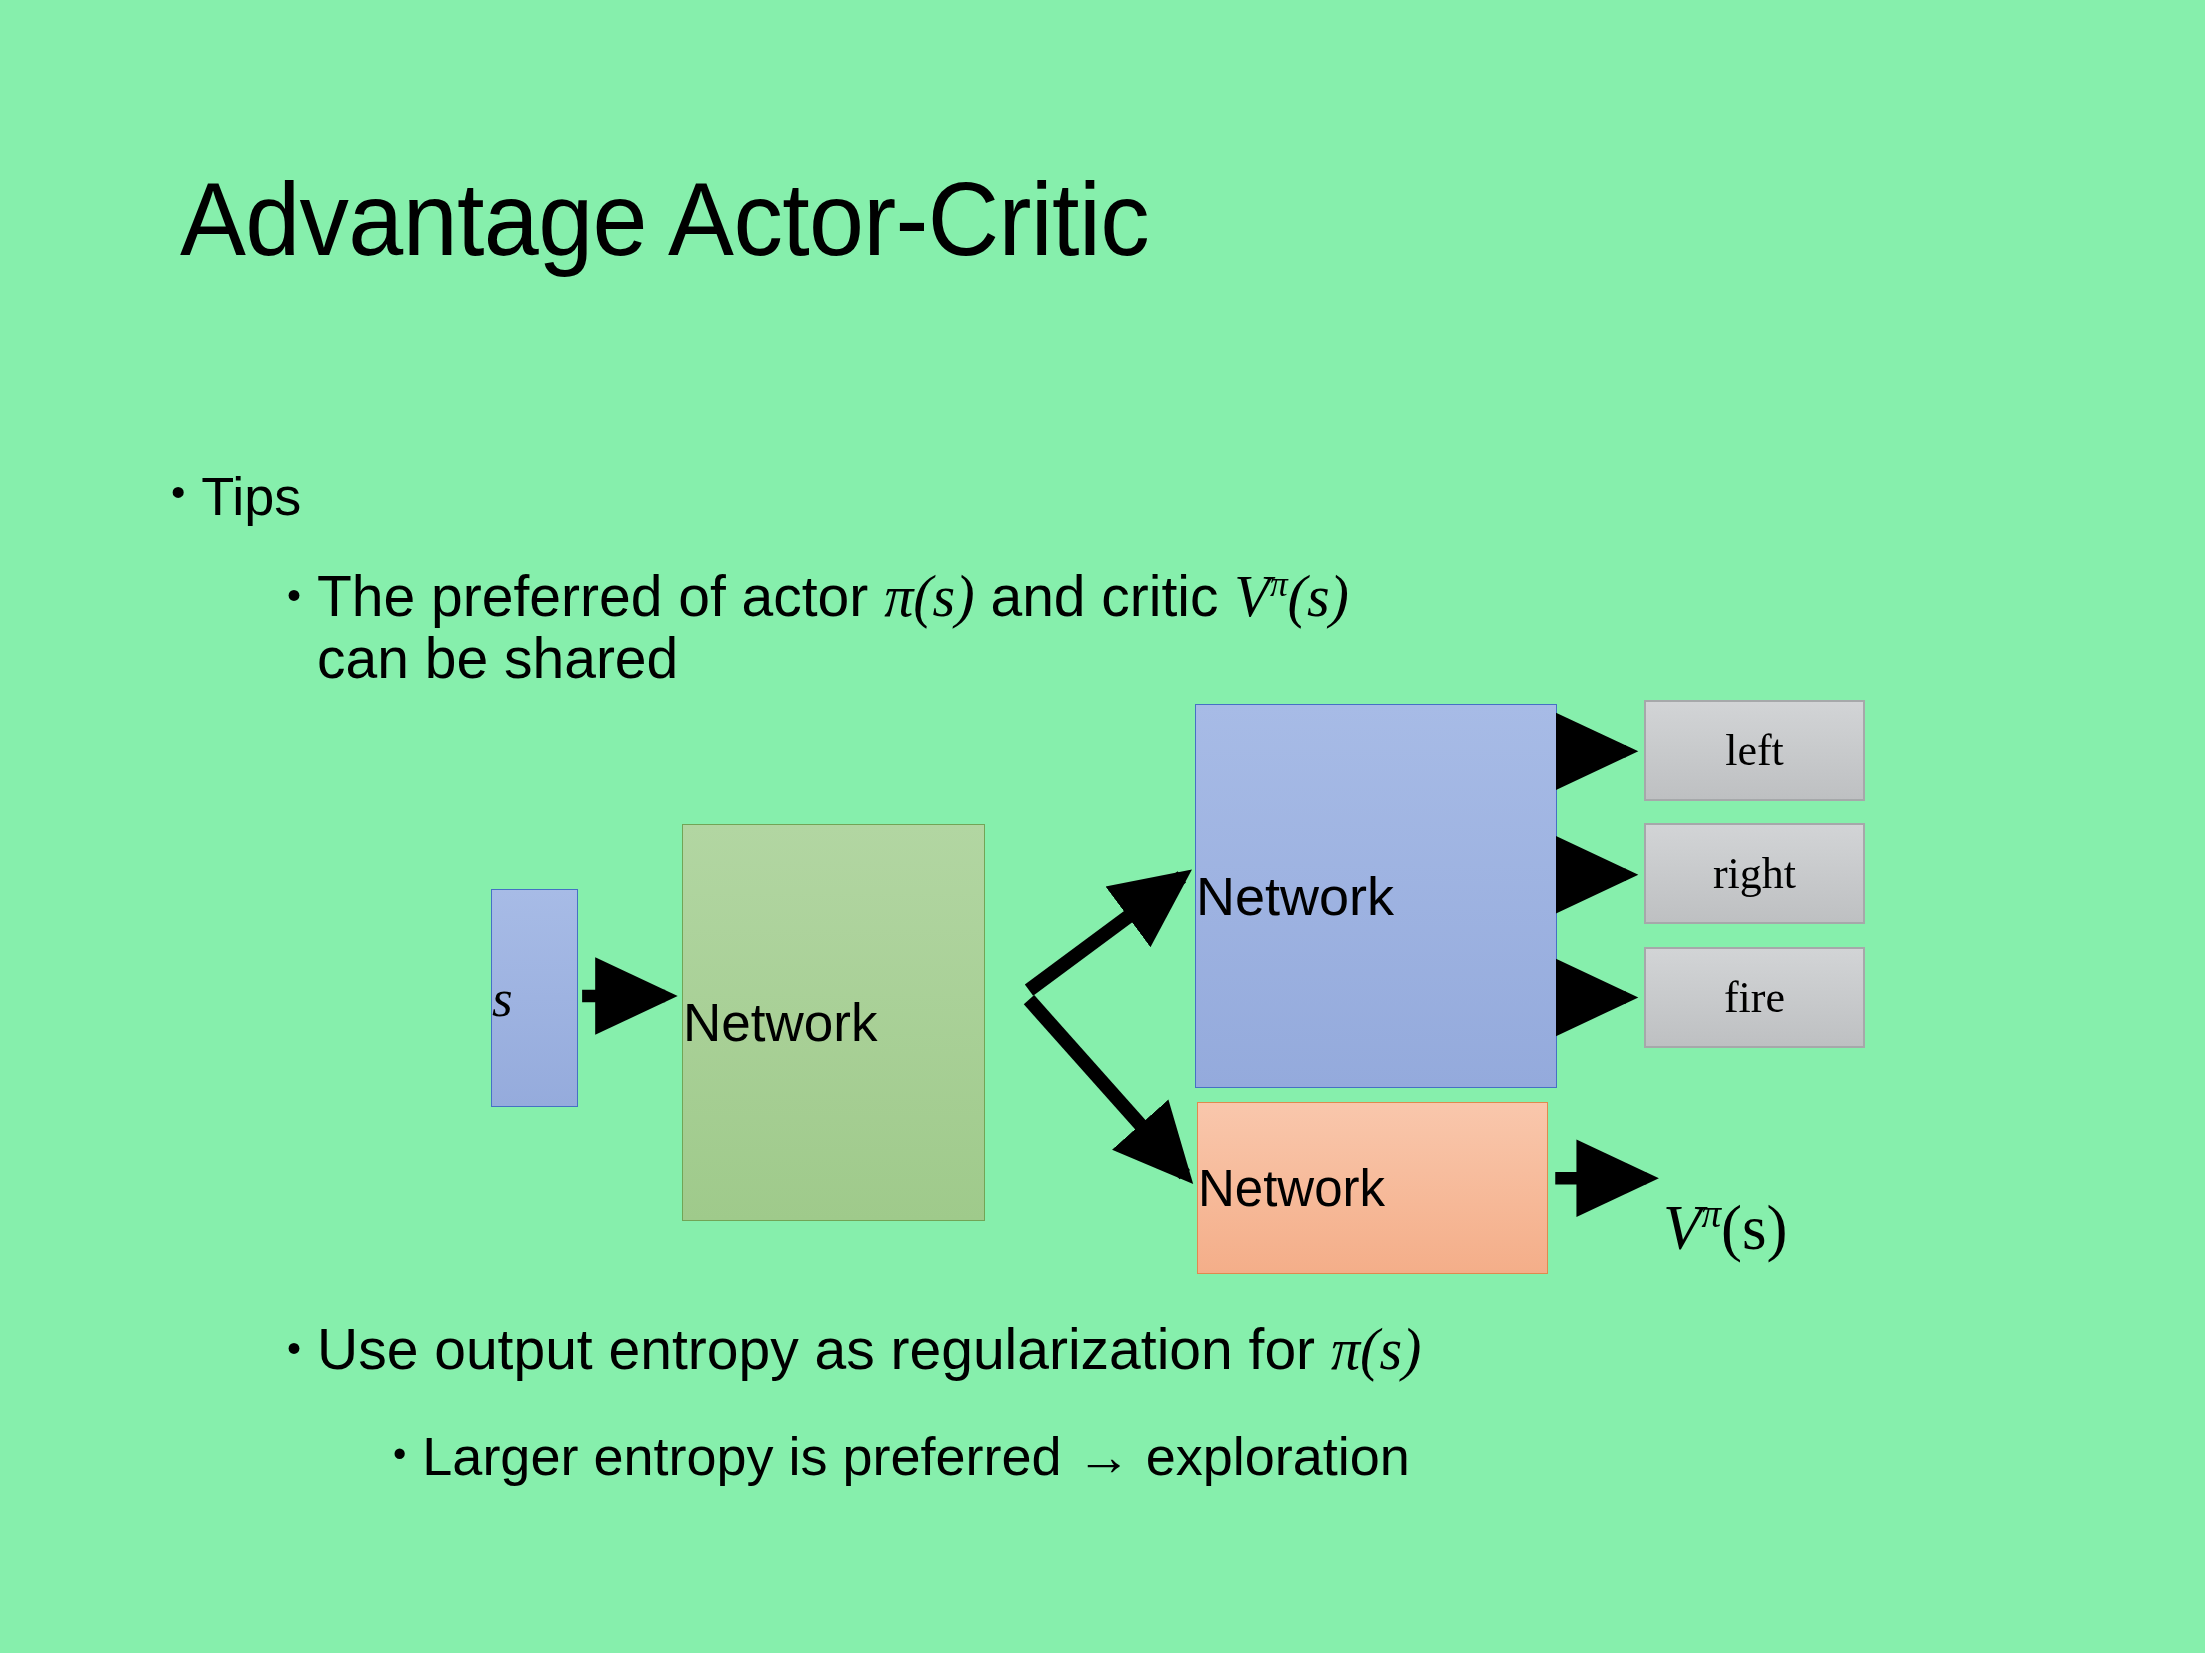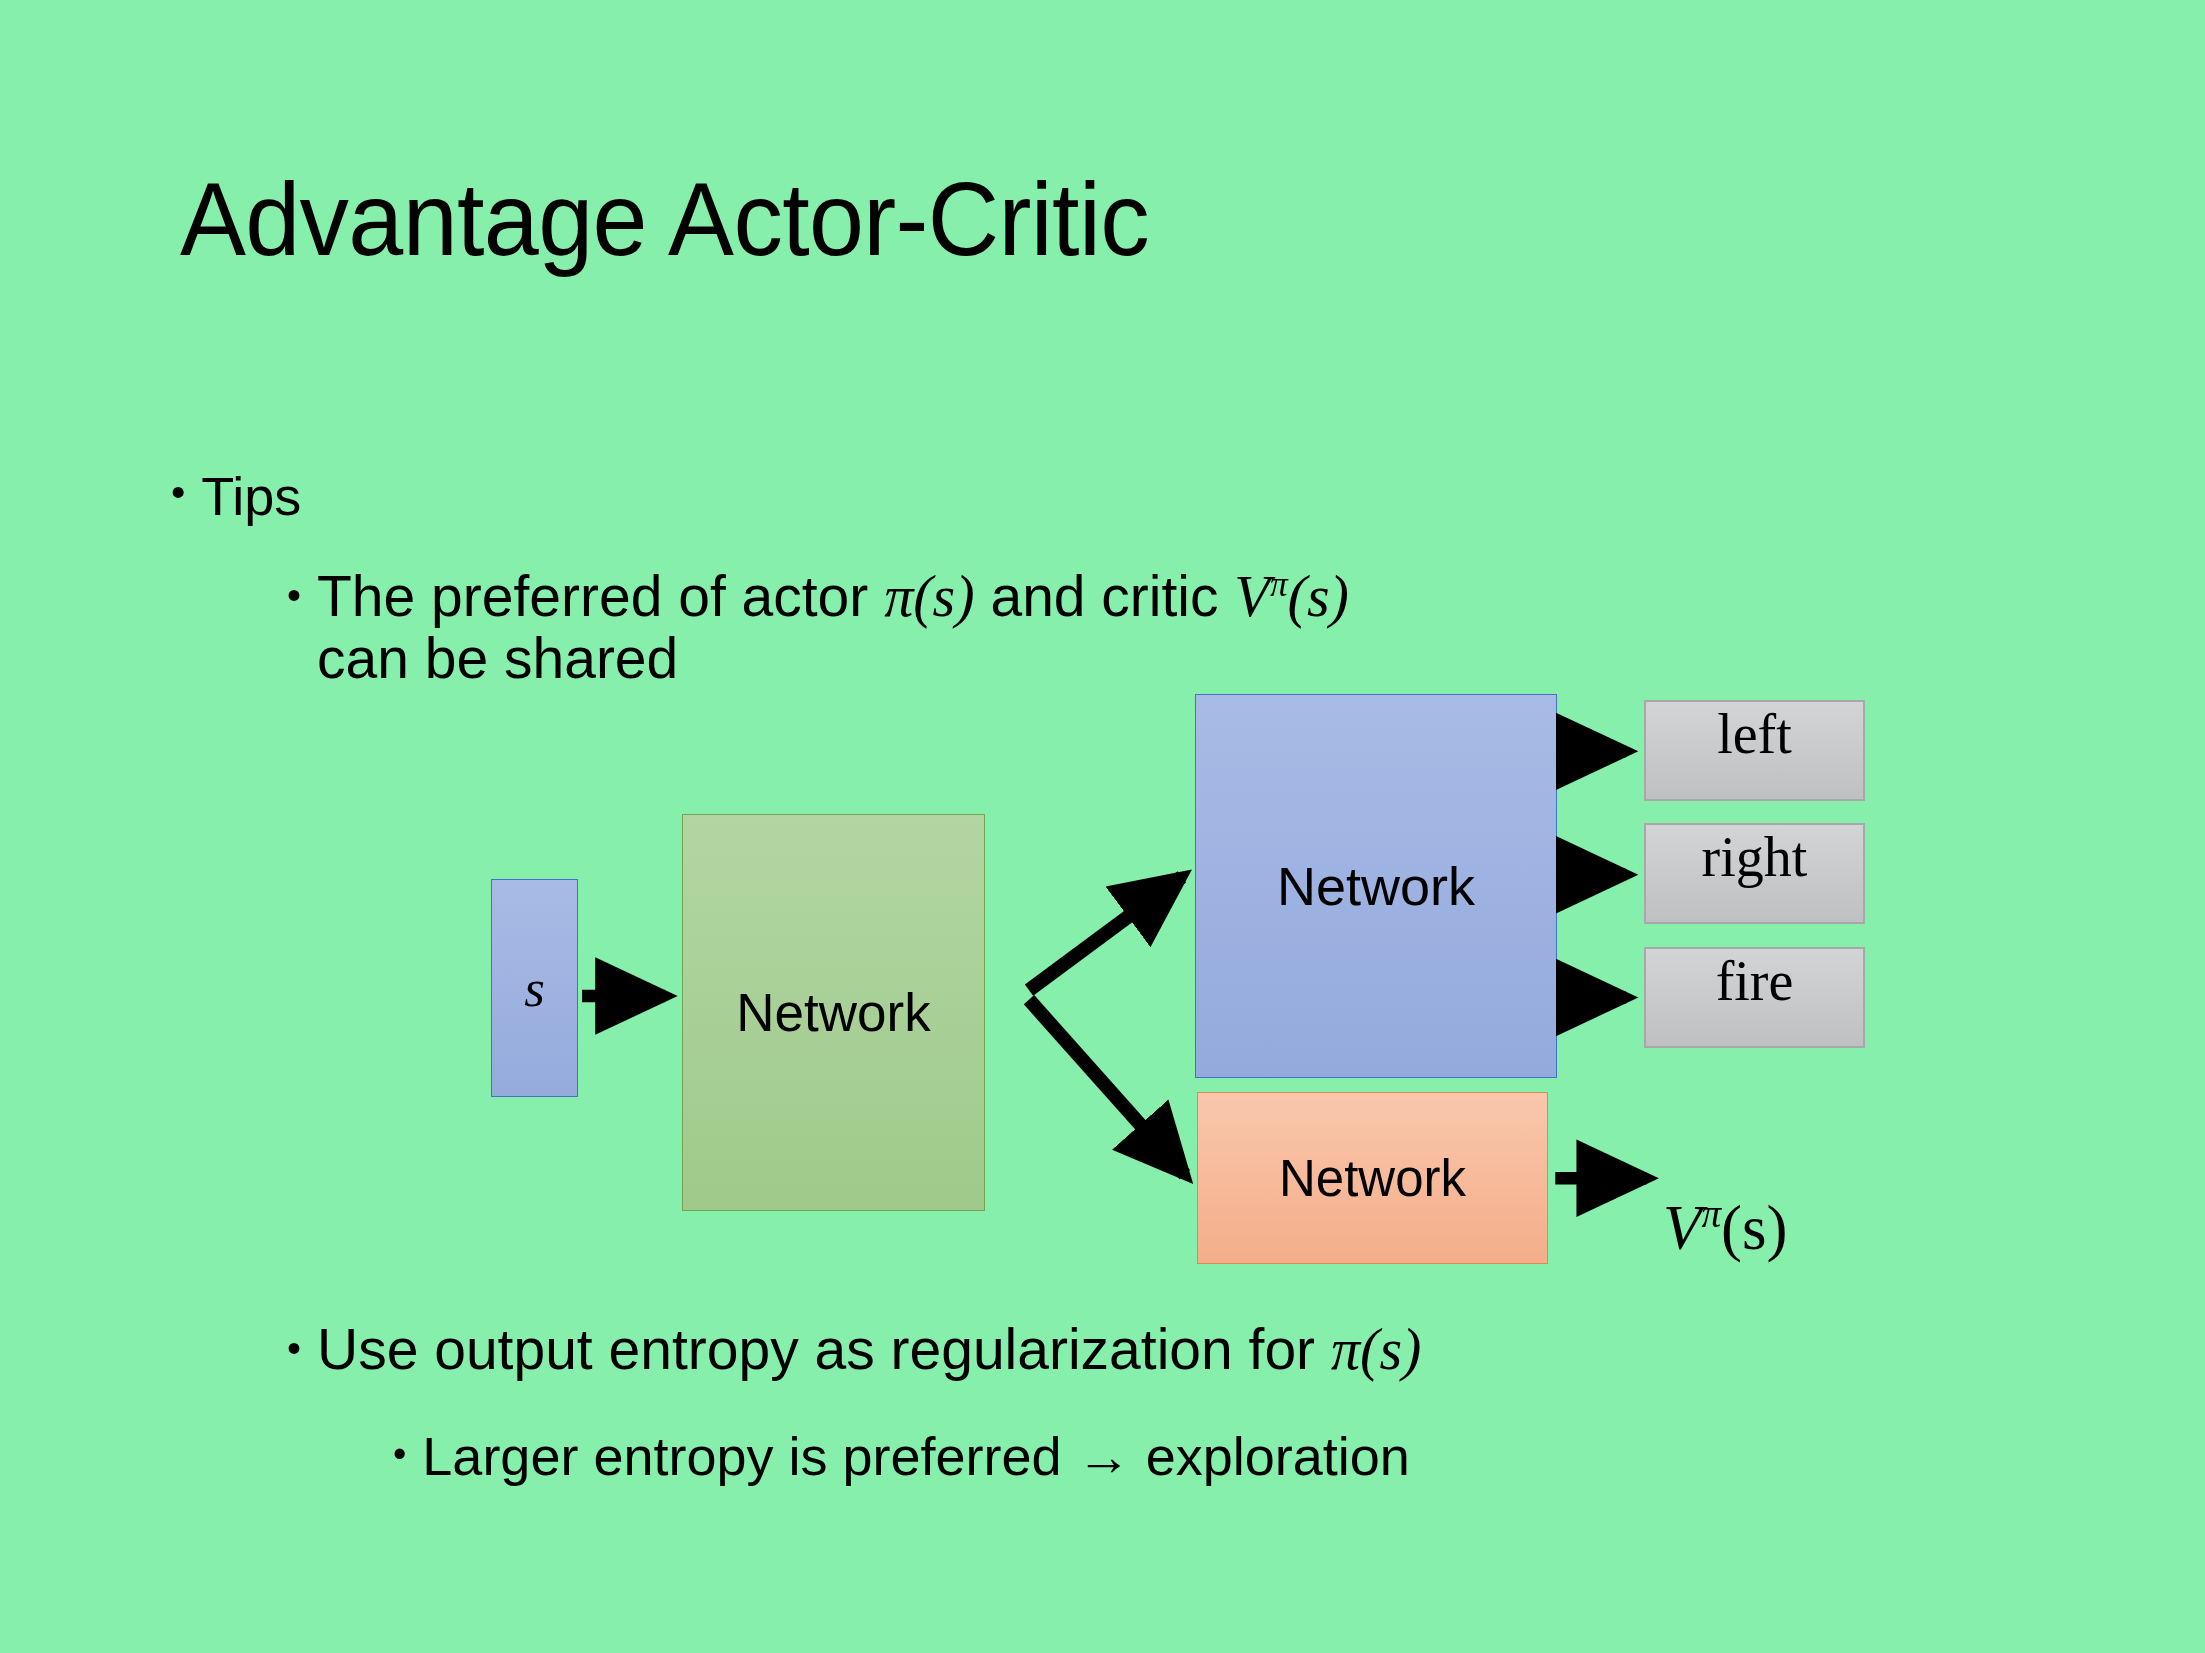--- a/index.html
+++ b/index.html
@@ -106,23 +106,23 @@
     left: 0;
     top: 0;
     width: 2205px;
     height: 1654px;
   }
   .box {
     position: absolute;
     box-sizing: border-box;
     display: flex;
     align-items: center;
-    justify-content: center;
-    font-family: "Liberation Sans", sans-serif;
-    color: #000000;
+    font-family: "Liberation Sans", sans-serif;
+    color: #000000;
+    margin-top: 10px;
   }
 
   #box-s {
     left: 491px; top: 879px; width: 87px; height: 218px;
     background: linear-gradient(to bottom, #A7BBE6 0%, #95ABDC 100%);
     border: 1.5px solid #4571C4;
     font-family: "Liberation Serif", serif;
     font-style: italic;
     font-size: 53px;
   }
@@ -142,26 +142,26 @@
     left: 1197px; top: 1092px; width: 351px; height: 172px;
     background: linear-gradient(to bottom, #F9C7AC 0%, #F4AE89 100%);
     border: 1.5px solid #E08A4E;
     font-size: 51px;
   }
 
   .out-box {
     position: absolute;
     box-sizing: border-box;
     display: flex;
-    align-items: flex-start;
+    align-items: center;
     justify-content: center;
     background: linear-gradient(to bottom, #D2D4D6 0%, #BEC0C2 100%);
     border: 2.2px solid #A6A8AA;
     font-family: "Liberation Serif", serif;
-    font-size: 56px;
+    font-size: 44px;
     color: #000000;
     left: 1644px;
     width: 221px;
     height: 101px;
   }
   #out-left  { top: 700px; }
   #out-right { top: 823px; }
   #out-fire  { top: 947px; }
 
   #vpi {

